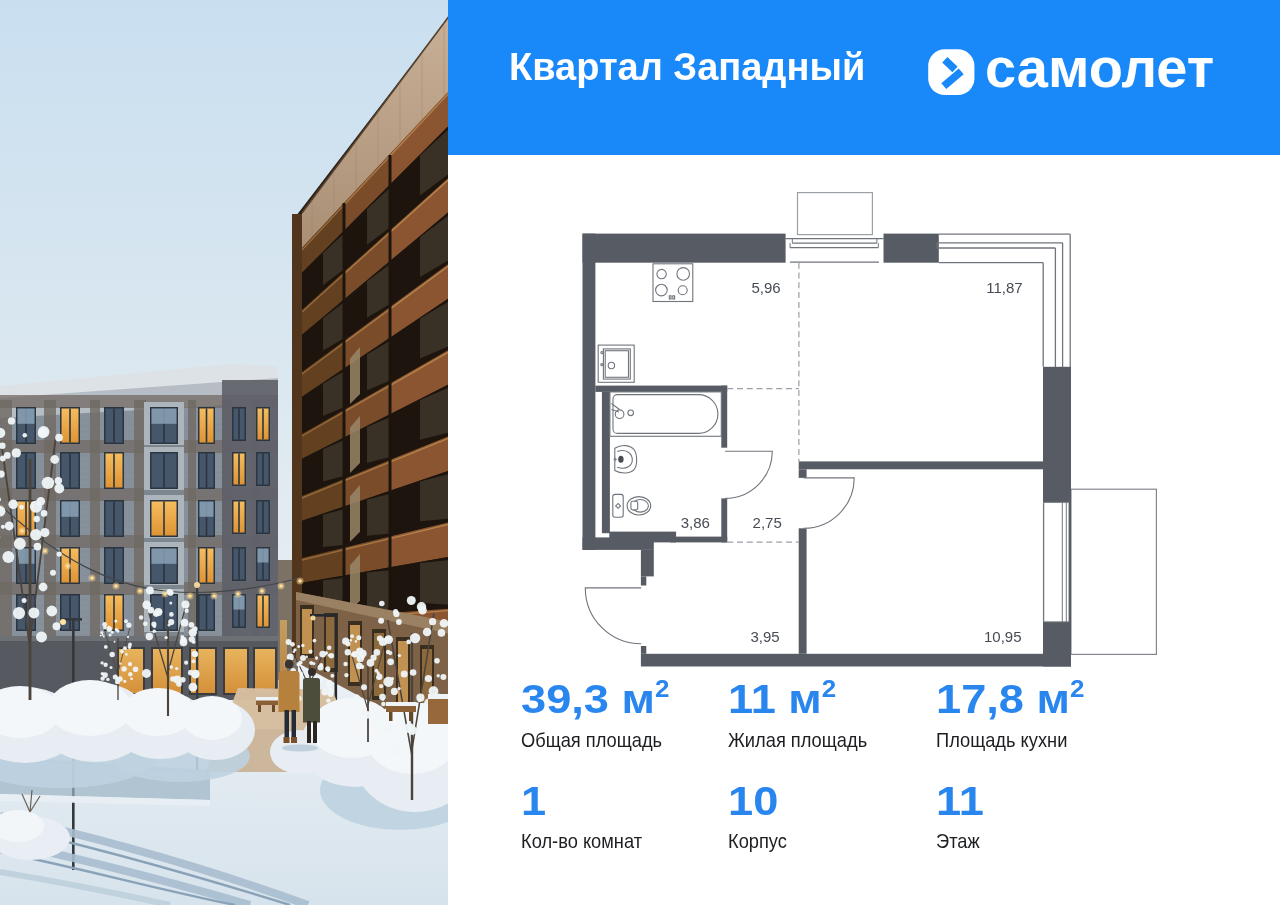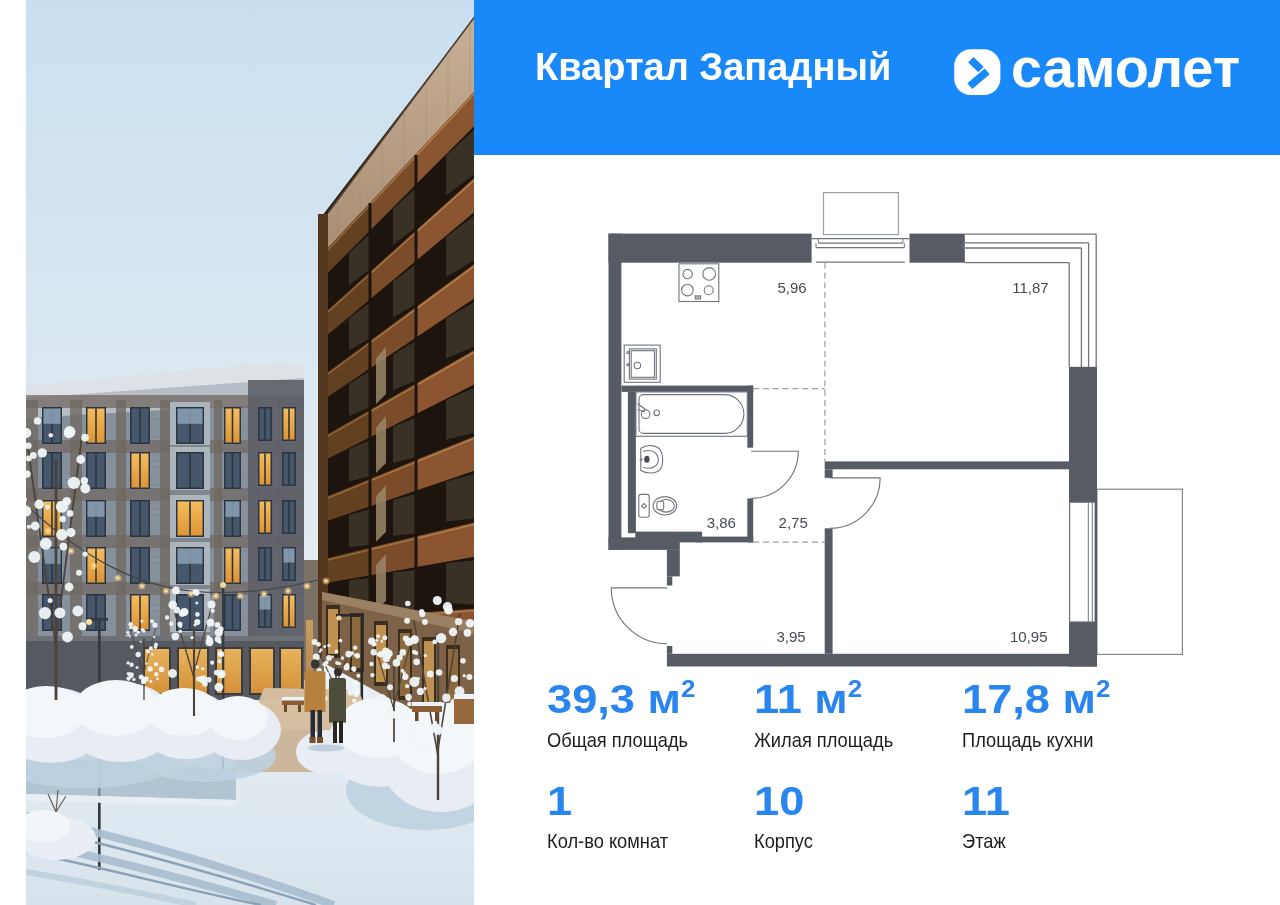--- a/index.html
+++ b/index.html
@@ -1,15 +1,15 @@
 <!DOCTYPE html>
 <html><head><meta charset="utf-8">
 <style>
 html,body{margin:0;padding:0;background:#fff;width:1280px;height:905px;overflow:hidden;font-family:"Liberation Sans",sans-serif;}
-#page{position:relative;width:1052px;height:905px;margin-left:26px;}
+#page{position:relative;width:1052px;height:905px;}
 </style></head>
 <body>
 <div id="page">
 <svg width="448" height="905" viewBox="0 0 448 905" style="position:absolute;left:0;top:0">
 <defs>
 <linearGradient id="sky" x1="0" y1="0" x2="0" y2="1">
  <stop offset="0" stop-color="#c9dff0"></stop>
           <stop offset="0.55" stop-color="#dce8f0"></stop>
           <stop offset="1" stop-color="#eaeff1"></stop>
 </linearGradient>

